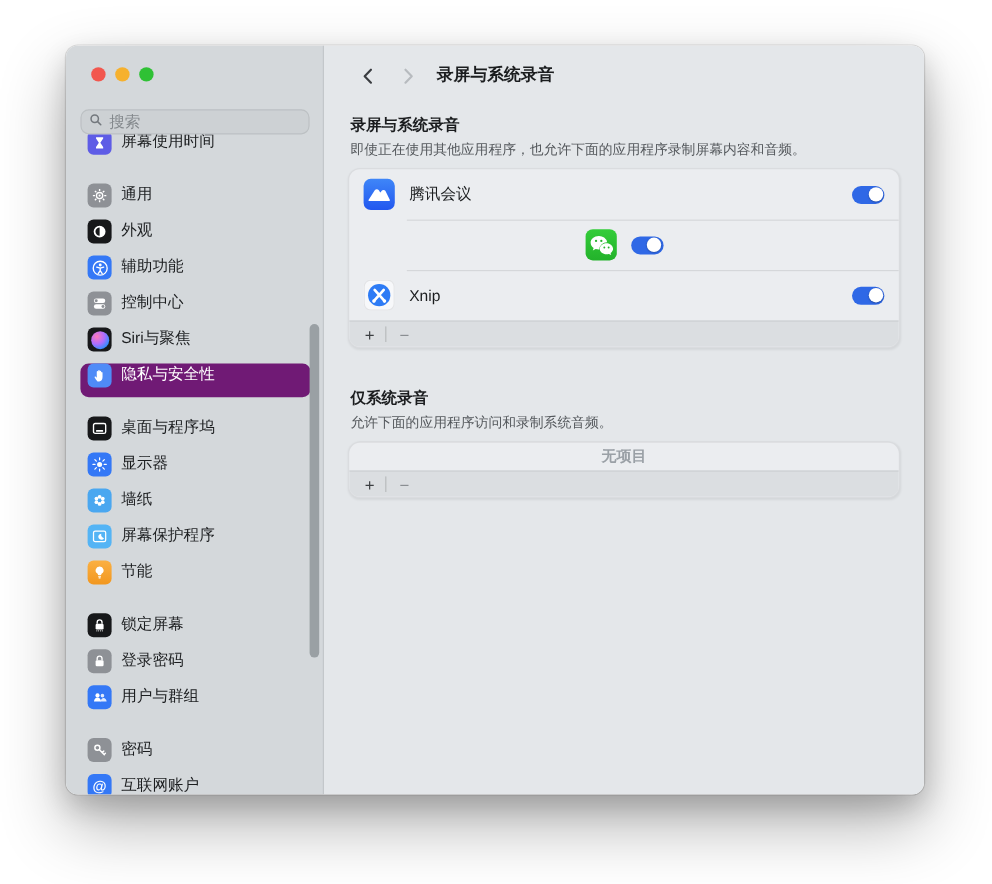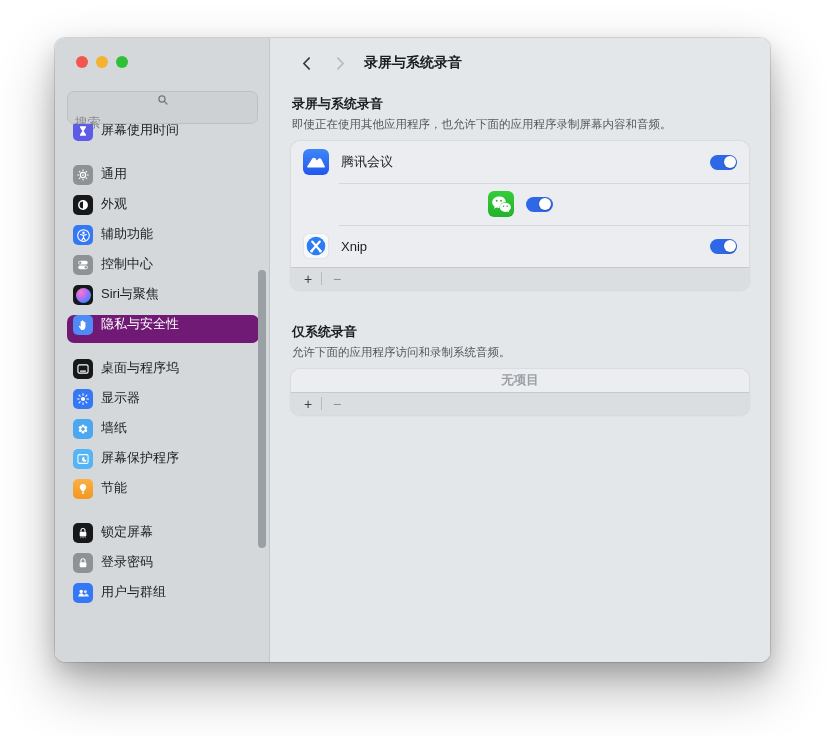--- a/index.html
+++ b/index.html
@@ -7,22 +7,22 @@
     font-family:"Liberation Sans","DejaVu Sans",sans-serif; }
   .window { position:absolute; left:55px; top:38px; width:715px; height:624px;
     border-radius:10px; overflow:hidden; display:flex;
     box-shadow:0 0 0 1px rgba(0,0,0,.12), 0 25px 55px rgba(0,0,0,.30), 0 10px 22px rgba(0,0,0,.16); }
   
   .sidebar { width:215px; flex:none; background:#d4d8db; border-right:1px solid #c3c7ca;
     display:flex; flex-direction:column; position:relative; }
   .traffic { display:flex; gap:8px; padding:18px 0 0 21px; }
   .dot { width:12px; height:12px; border-radius:50%; }
   .dot.red { background:#f2574e; } .dot.yellow { background:#f6b12e; } .dot.green { background:#2fc135; }
-  .search { margin:23px 11px 0 12px; height:33px; background:#cdd1d4; border:1px solid #bcc0c3;
-    border-radius:7px; display:flex; align-items:center; padding:0 6px; gap:5px;flex-direction:column; }
+  .search { margin:23px 11px 0 12px; height:21px; background:#cdd1d4; border:1px solid #bcc0c3;
+    border-radius:7px; display:flex; align-items:center; padding:0 6px; gap:5px; }
   .search input { flex:1; min-width:0; border:none; outline:none; background:transparent;
     font-size:13px; color:#2a2d30; font-family:inherit; }
   .search input::placeholder { color:#84898d; }
   .nav { flex:1; overflow:hidden; padding:3px 10px 0 12px; }
   .group { margin-bottom:16px; }
   .item { display:flex; align-items:flex-start; gap:8px; height:28px; padding:0 6px;
     border-radius:7px; margin-bottom:2px; font-size:13px; color:#1c1e20; cursor:default; }
   .group:first-child .item:first-child { margin-top:-6px; }
   .item.selected { background:#701a75; color:#ffffff; }
   .ic { width:20px; height:20px; border-radius:5px; flex:none;
@@ -256,20 +256,37 @@
                     <circle cx="10.7" cy="6.5" r="1.7"></circle>
                     <path d="M8.9 12c.3-2 1.5-3.2 2.9-3.2s2.6 1.2 2.9 3.2z"></path>
                   </g>
                 </g>
               </svg>
           </span>
           <span class="label">用户与群组</span>
         </div>
       </div>
 
+      <div class="group">
+        <div class="item">
+          <span class="ic gray">
+            <svg width="14" height="14" viewBox="0 0 16 16">
+                <circle cx="5.9" cy="5.9" r="2.4" fill="none" stroke="#fff" stroke-width="1.4"></circle>
+                <path d="M7.6 7.6l4.9 4.9M10.5 10.5l1.5-1.5M12.3 12.3l1.2-1.2" stroke="#fff" stroke-width="1.4" fill="none" stroke-linecap="round"></path>
+              </svg>
+          </span>
+          <span class="label">密码</span>
+        </div>
+        <div class="item">
+          <span class="ic blue">
+              <span class="at-glyph">@</span>
+            </span>
+          <span class="label">互联网账户</span>
+        </div>
+      </div>
     </div>
 
     <div class="sb-scroll"></div>
   </div>
 
   <div class="content">
     <div class="toolbar">
       <div class="navbtn">
         <svg width="11" height="15" viewBox="0 0 10 16">
             <path d="M7.8 2.2 2.2 8l5.6 5.8" fill="none" stroke="#3a3d41" stroke-width="1.9" stroke-linecap="round" stroke-linejoin="round"></path>

